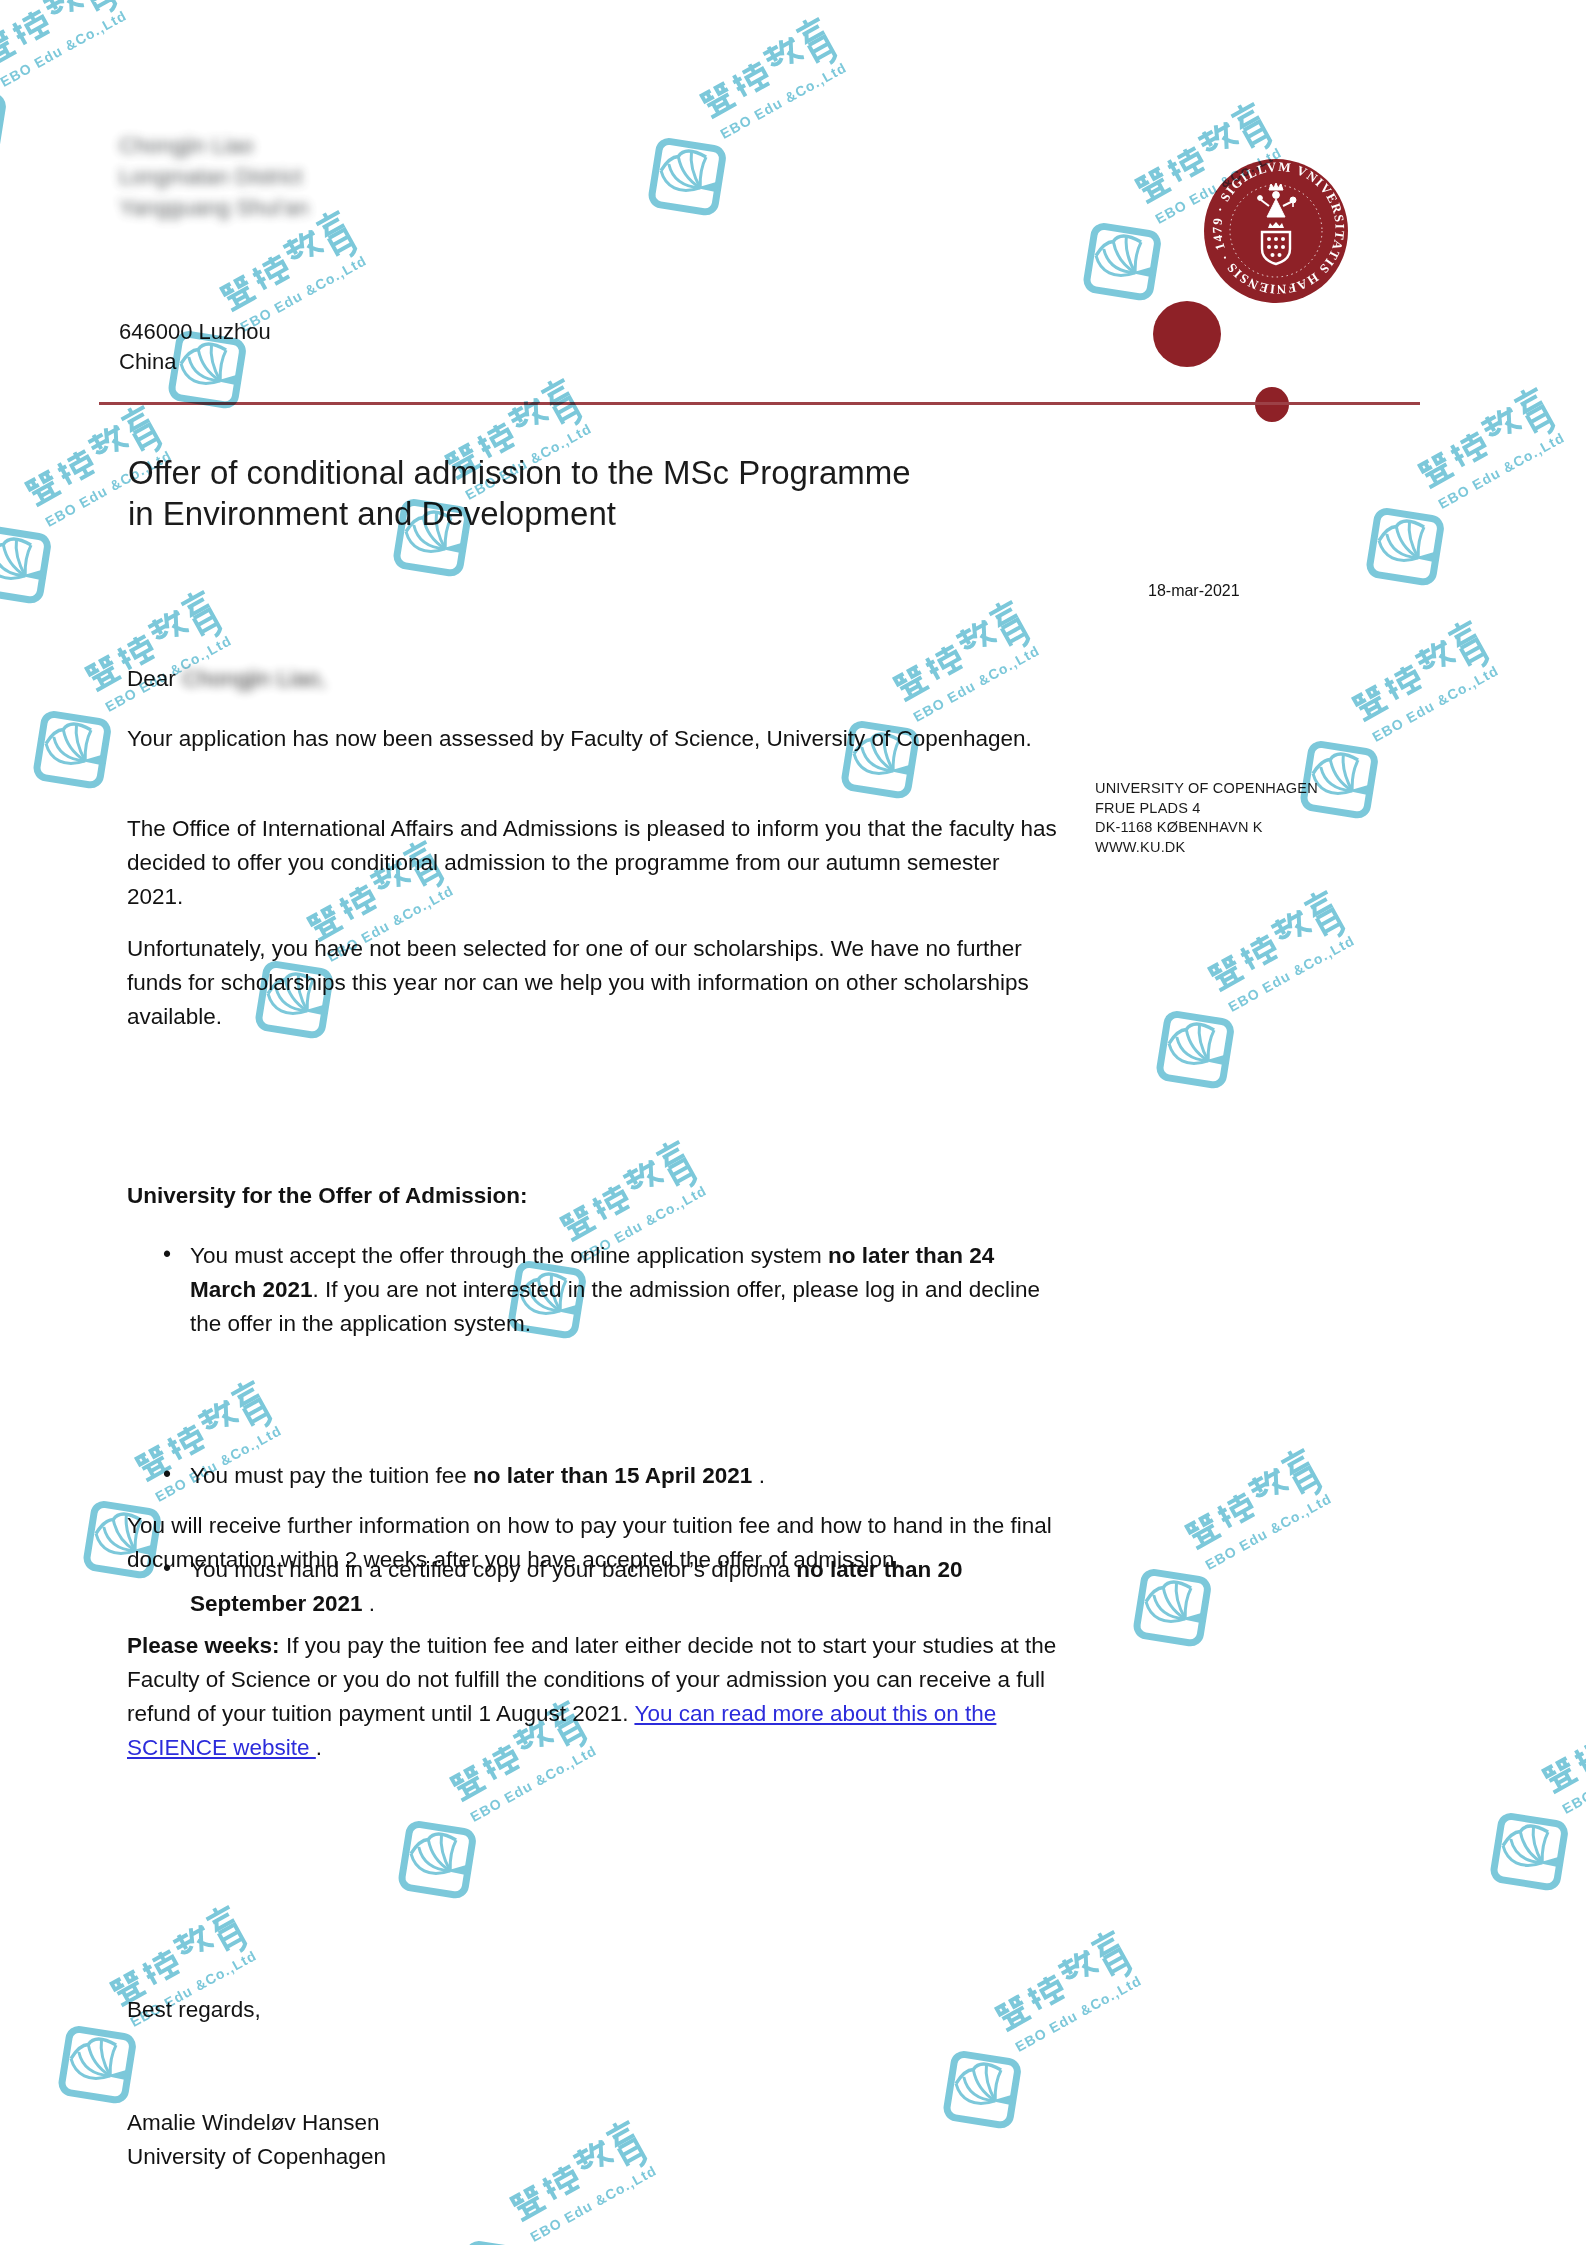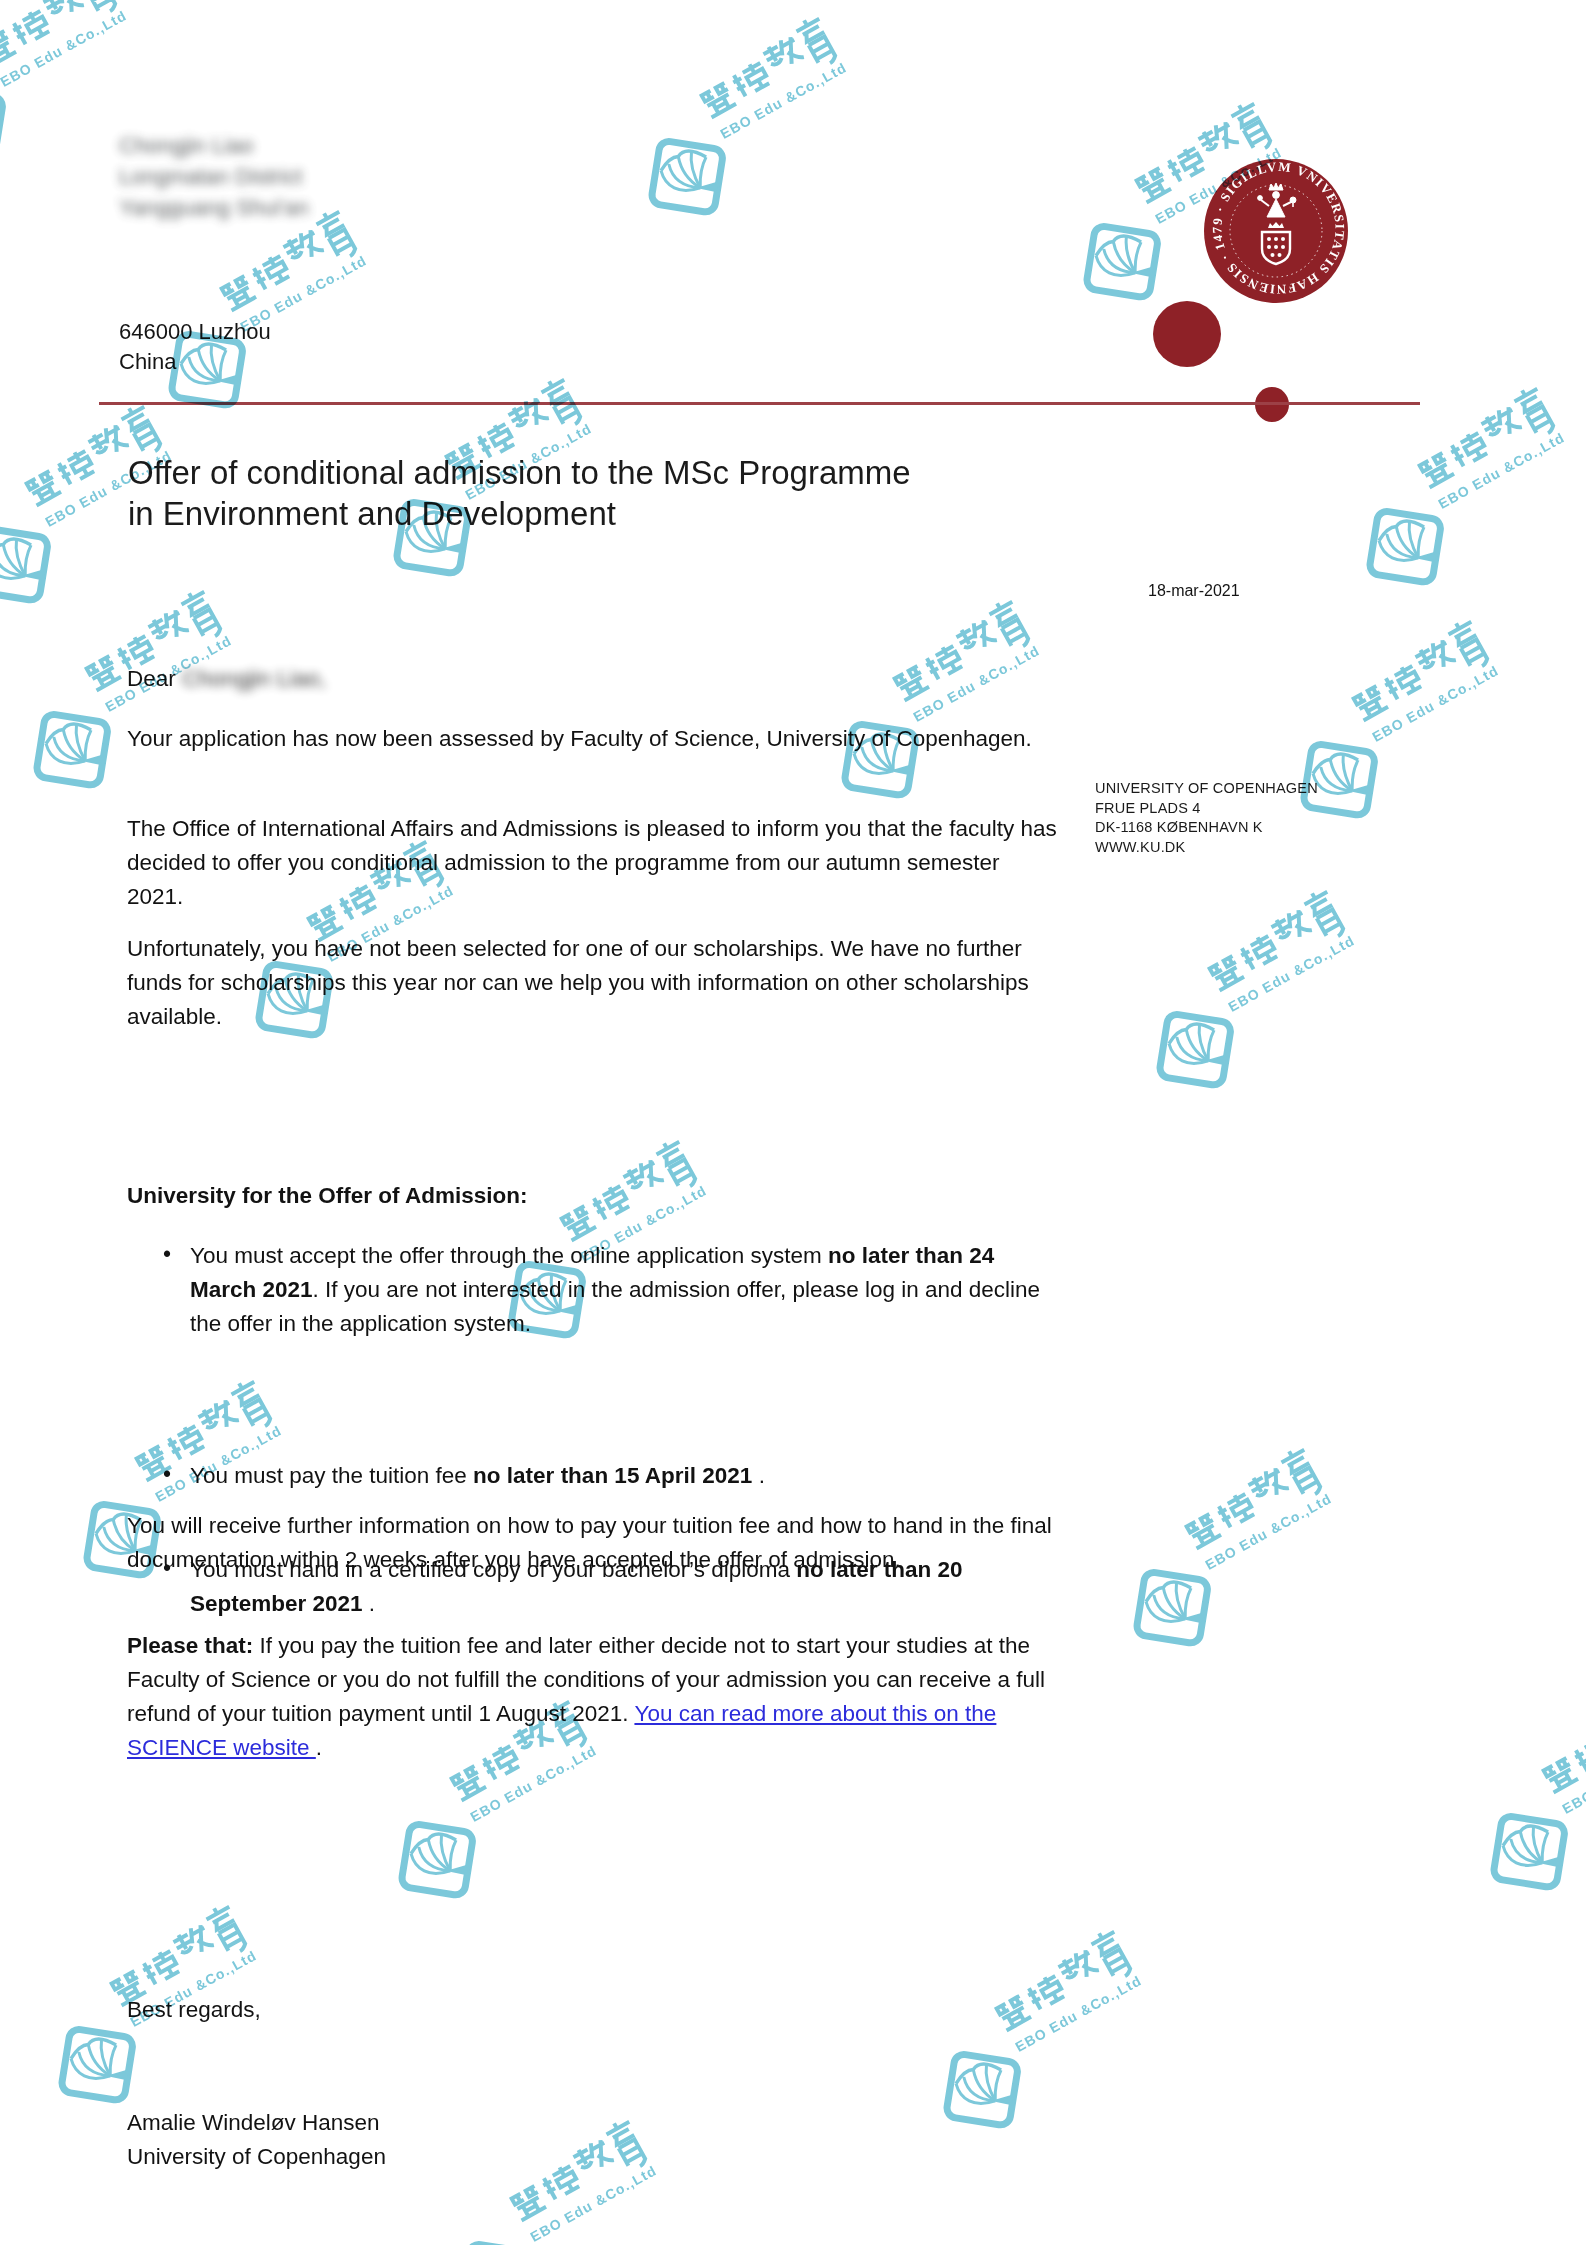--- a/index.html
+++ b/index.html
@@ -120,21 +120,21 @@
   <div class="abs bodytxt bullet" style="top:1357px;">
     <span>You must pay the tuition fee </span><b>no later than 15 April 2021</b><span> .</span>
   </div>
   <div class="abs bodytxt bullet" style="top:1417px;">
     <span>You must hand in a certified copy of your bachelor’s diploma </span><b>no later than 20 September 2021</b><span> .</span>
   </div>
 
   <div class="abs bodytxt" style="top:1509px;">You will receive further information on how to pay your tuition fee and how to hand in the final documentation within 2 weeks after you have accepted the offer of admission.</div>
 
   <div class="abs bodytxt" style="top:1629px;">
-    <b>Please that:</b><span> If you pay the tuition fee and later either decide not to start your studies at the Faculty of Science or you do not fulfill the conditions of your admission you can receive a full refund of your tuition payment until 1 August 2021. </span><a class="scilink">You can read more about this on the SCIENCE website </a><span>.</span>
+    <b>Please weeks:</b><span> If you pay the tuition fee and later either decide not to start your studies at the Faculty of Science or you do not fulfill the conditions of your admission you can receive a full refund of your tuition payment until 1 August 2021. </span><a class="scilink">You can read more about this on the SCIENCE website </a><span>.</span>
   </div>
 
   <div class="abs bodytxt" style="top:1993px;">Best regards,</div>
   <div class="abs bodytxt" style="top:2106px;">
     <div>Amalie Windeløv Hansen</div>
     <div>University of Copenhagen</div>
   </div>
 
 <div class="wm" style="left: -95px; top: 0px;">
 

